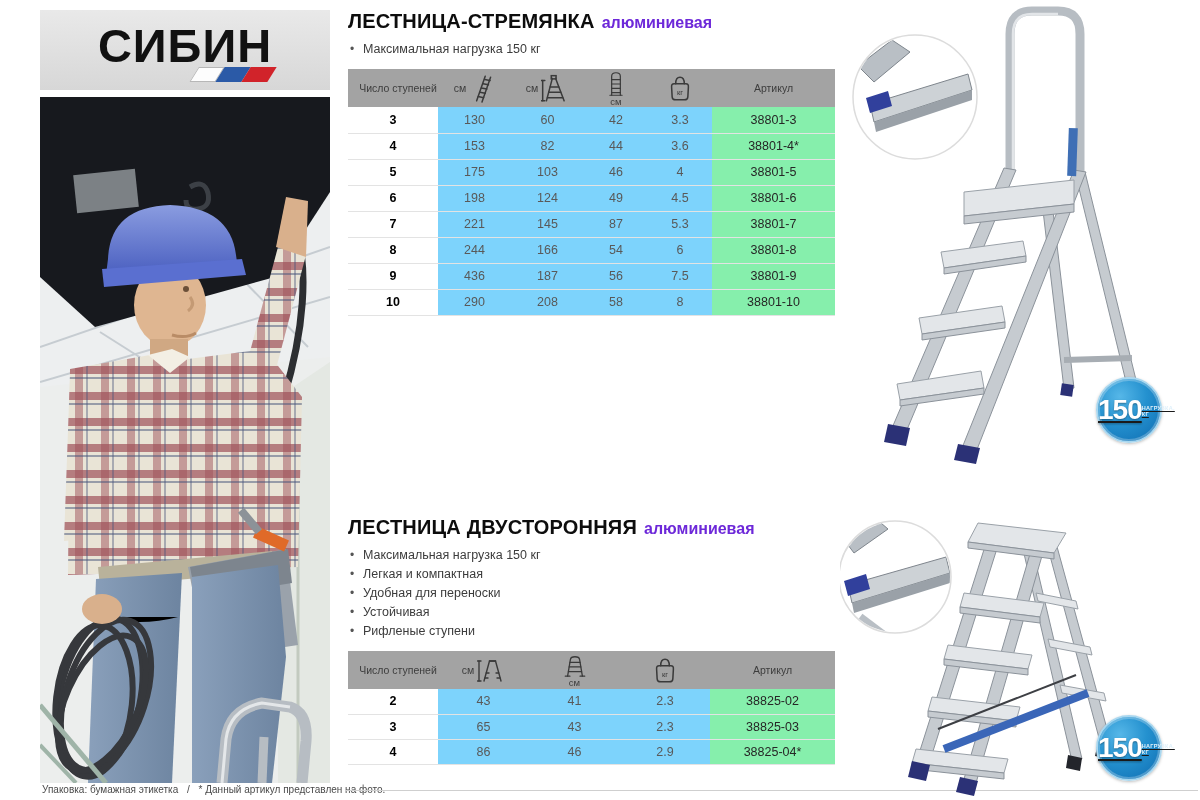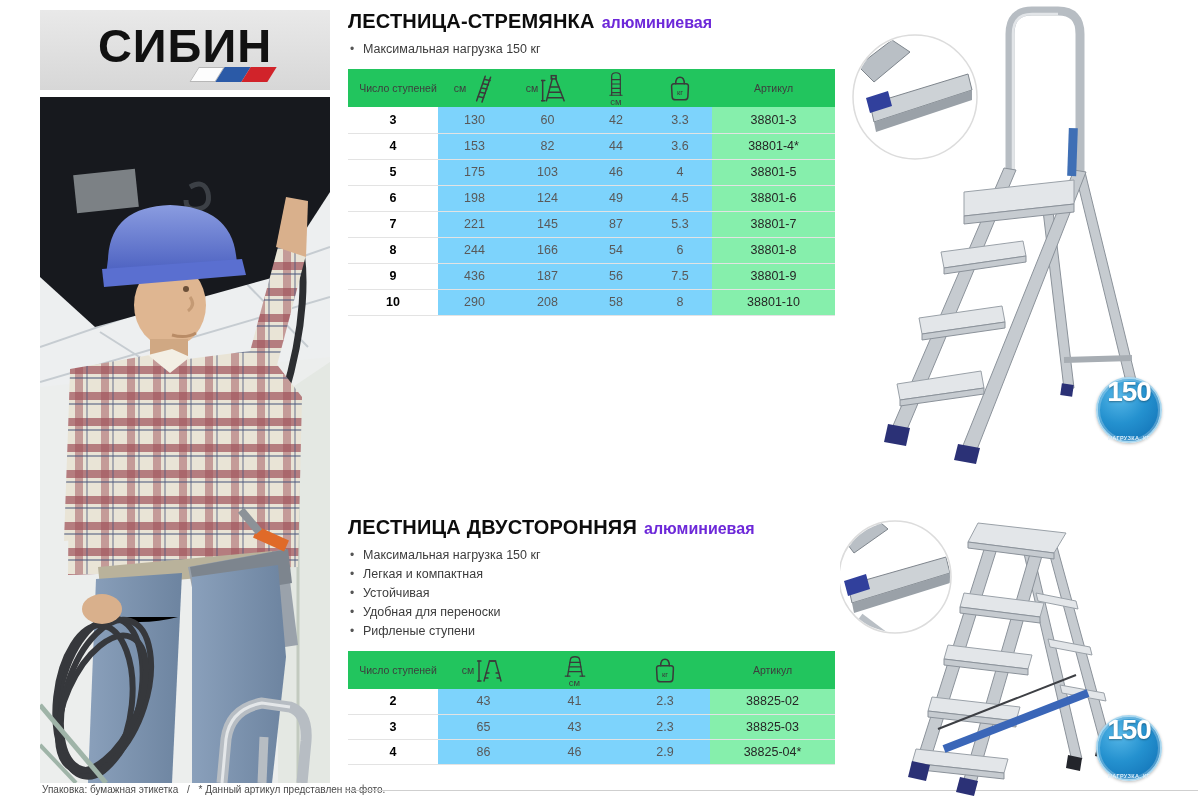--- a/index.html
+++ b/index.html
@@ -28,42 +28,42 @@
   #section-1 { top:10px; }
   #section-2 { top:516px; }
   .title-line { display:flex; align-items:baseline; gap:7px; }
   .title-main { font-size:20px; font-weight:800; color:#0d0d0d; letter-spacing:0.2px;text-align:center; }
   .title-sub  { font-size:16px; font-weight:700; color:#6d28d9; }
   ul.features { list-style:none; margin-top:7px; }
   ul.features li { position:relative; padding-left:15px; font-size:12.5px; color:#3c3c3c; line-height:19px; }
   ul.features li::before { content:"•"; position:absolute; left:2px; top:0; color:#555; font-size:12px; }
 
   table.spec { border-collapse:collapse; table-layout:fixed; width:487px; margin-top:10px; }
-  table.spec th { background:#22c55e; height:38px; font-weight:400; font-size:10.5px; color:#3d3d3d;
+  table.spec th { background:#a3a3a3; height:38px; font-weight:400; font-size:10.5px; color:#3d3d3d;
     vertical-align:middle; text-align:center; padding:0; }
   table.spec th .h-flex { display:flex; align-items:center; justify-content:center; gap:3px; }
   table.spec th .h-stack { display:flex; flex-direction:column; align-items:center; justify-content:center; gap:0px; }
   table.spec th .h-stack .unit { font-size:9.5px; line-height:9px; }
   th.h-left .h-flex { justify-content:flex-start; padding-left:10px; }
   table.spec td { height:26px; text-align:center; vertical-align:middle; font-size:12.5px;
     border-bottom:1px solid #e3e3e3; }
   #section-2 table.spec td { height:25px; }
   td.c-num { font-weight:700; color:#000; font-size:13px; background:#fff; }
   td.c-mid { background:#7dd3fc; color:#595959; }
   td.c-art { background:#86efac; color:#262626; font-weight:400; font-size:13px; }
   .hdr-icon { display:block; }
   .hdr-icon path, .hdr-icon line, .hdr-icon rect { stroke:#3a3a3a; stroke-width:1.4; fill:none; stroke-linecap:round; }
   .hdr-icon text { fill:#3a3a3a; font-size:7px; font-family:"Liberation Sans",sans-serif; stroke:none; }
 
   
   .renders { position:absolute; left:840px; top:0; width:360px; height:800px; }
   .badge { position:absolute; width:66px; height:66px; border-radius:50%;
     background:radial-gradient(circle at 35% 28%, #56b7e8 0%, #2491cf 45%, #1272b6 90%);
     border:2px solid #a9d7ef; box-shadow:0 1px 3px rgba(0,0,0,.25), inset 0 0 0 2px rgba(255,255,255,.25);
-    display:flex; flex-direction:column; align-items:center; justify-content:space-between; }
+    display:flex; flex-direction:row; align-items:center; justify-content:flex-start;text-decoration:underline; }
   #badge-1 { left:256px; top:377px; }
   #badge-2 { left:256px; top:715px; }
   .badge .val { color:#fff; font-size:28px; font-weight:800; line-height:26px; letter-spacing:-1px;
     text-shadow:0 1px 2px rgba(0,0,0,.35); }
   .badge .lbl { color:#dff0fb; font-size:5.5px; font-weight:700; letter-spacing:.3px; margin-top:1px; }
 
   .al-fill { fill:#c6cbd0; stroke:#8b929a; stroke-width:1; }
   .al-light { fill:#e3e6e9; stroke:#9aa1a8; stroke-width:1; }
   .al-rail { stroke:#b7bdc3; stroke-width:9; fill:none; }
   .al-rail-hi { stroke:#e2e5e8; stroke-width:2.5; fill:none; }
@@ -323,22 +323,22 @@
   </div>
 
   <div class="section" id="section-2">
     <div class="title-line">
       <span class="title-main">ЛЕСТНИЦА ДВУСТОРОННЯЯ</span>
       <span class="title-sub">алюминиевая</span>
     </div>
     <ul class="features">
       <li>Максимальная нагрузка 150 кг</li>
       <li>Легкая и компактная</li>
+      <li>Удобная для переноски</li>
       <li>Устойчивая</li>
-      <li>Удобная для переноски</li>
       <li>Рифленые ступени</li>
     </ul>
     <table class="spec">
       <colgroup>
           <col style="width:90px">
           <col style="width:91px">
           <col style="width:91px">
           <col style="width:90px">
           <col style="width:125px">
         </colgroup>

